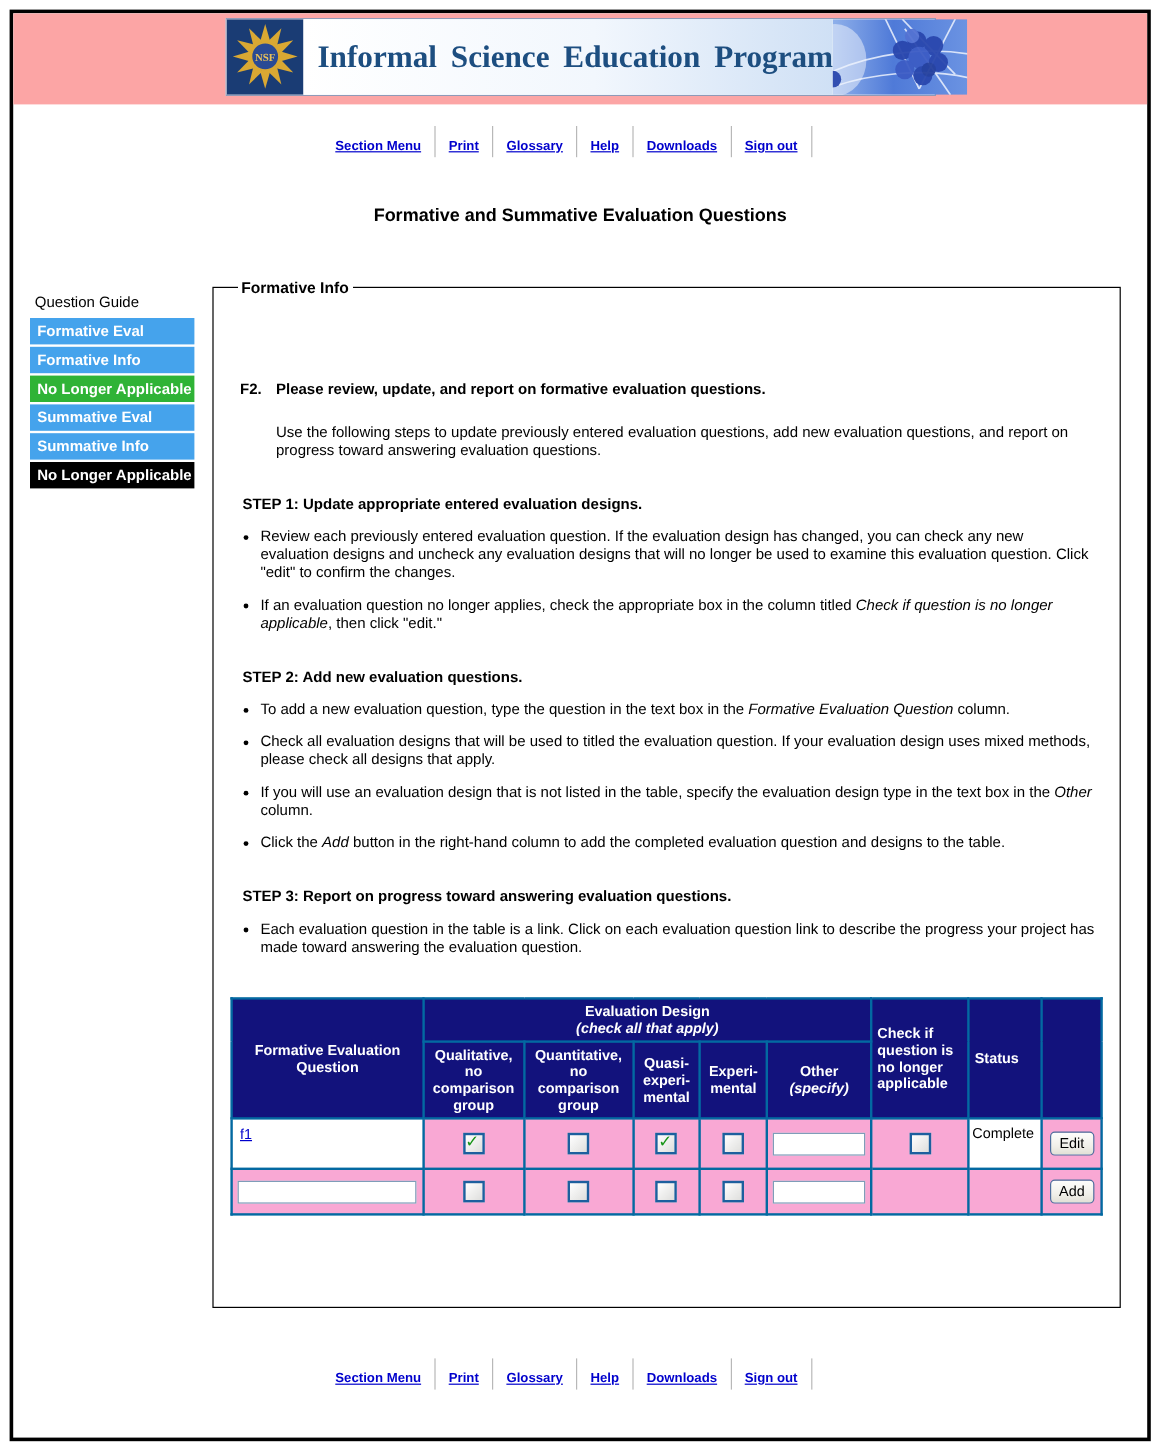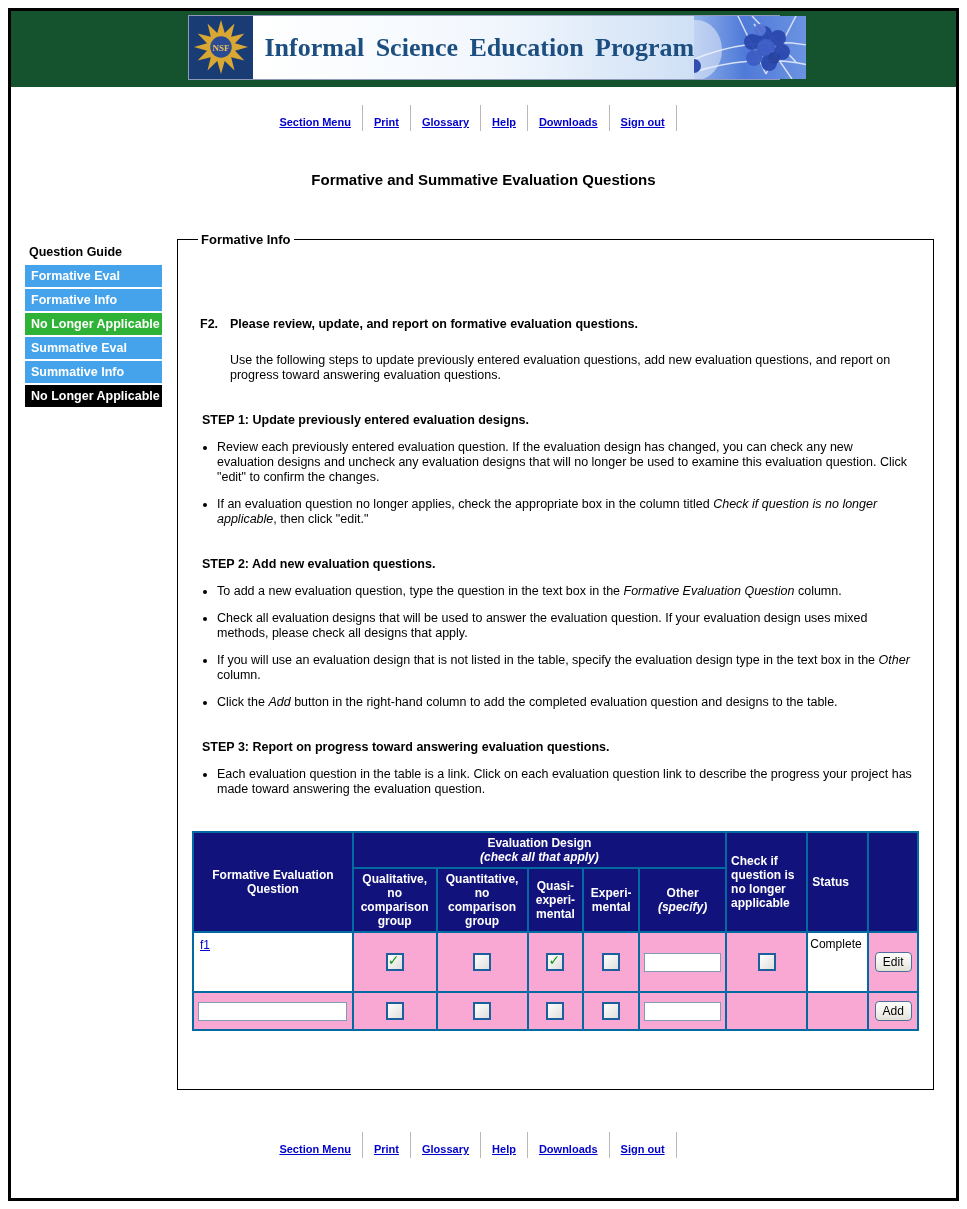--- a/index.html
+++ b/index.html
@@ -1,40 +1,40 @@
 <!DOCTYPE html>
 <html><head>
 <meta charset="utf-8">
 <style>
   html,body{margin:0;padding:0;}
   body{width:967px;height:1209px;background:#fff;font-family:"Liberation Sans","DejaVu Sans",sans-serif;color:#000;}
   .page{width:967px;height:1209px;box-sizing:border-box;padding:8px;background:#fff;}
   .frame{width:100%;height:100%;border:3px solid #000;box-sizing:border-box;background:#fff;overflow:hidden;}
 
   
-  .band{height:76px;background:#14532d;display:flex;justify-content:center;}
+  .band{height:76px;background:#fca5a5;display:flex;justify-content:center;}
   .banner{margin-top:4px;width:590px;height:63px;display:flex;border:1px solid #8f9ab8;background:#fff;}
   .banner-logo{width:64px;height:63px;flex:0 0 64px;}
   .banner-mid{flex:1;background:linear-gradient(90deg,#ffffff 0%,#f2f7fd 55%,#cfe0f5 100%);display:flex;align-items:center;}
   .banner-title{font-family:"Liberation Serif","DejaVu Serif",serif;font-weight:700;font-size:26px;color:#1d4e80;padding-left:12px;word-spacing:5px;white-space:nowrap;}
   .banner-globe{width:112px;height:63px;flex:0 0 112px;}
 
   
   .navbar{display:flex;justify-content:center;align-items:center;margin-top:22px;}
   .nav-link{font-size:11px;font-weight:bold;color:#0000cc;text-decoration:underline;cursor:pointer;}
   .nav-sep{width:1px;height:26px;background:#b8b8b8;margin:0 11px;transform:translateY(-4px);}
 
   
   .page-title{text-align:center;font-size:15px;font-weight:bold;margin-top:36px;}
 
   
   .content{display:flex;align-items:flex-start;margin-top:44px;padding:0 20px 0 14px;}
 
   .sidebar{width:137px;flex:0 0 137px;margin-top:13px;}
-  .sidebar-heading{font-size:12.5px;font-weight:bold;margin-bottom:6px;text-indent:4px;}
+  .sidebar-heading{font-size:12.5px;font-weight:normal;margin-bottom:6px;text-indent:4px;}
   .sidebar-item{color:#fff;font-size:12.5px;font-weight:bold;line-height:16px;padding:3px 1px;text-indent:5px;margin-bottom:2px;cursor:pointer;}
 
   fieldset.main{flex:1;margin-left:15px;border:1px solid #000;min-height:858px;padding:4px 14px 20px 14px;box-sizing:border-box;}
   fieldset.main legend{font-size:13px;font-weight:bold;padding:0 3px;margin-left:6px;}
 
   .f2-row{display:flex;margin-top:66px;font-size:12.5px;}
   .f2-num{font-weight:bold;width:38px;flex:0 0 38px;padding-left:8px;box-sizing:border-box;}
   .f2-text{font-weight:bold;}
 
   .body-indent{margin-left:38px;margin-right:6px;font-size:12.5px;line-height:15px;}
@@ -174,32 +174,32 @@
         <legend>Formative Info</legend>
 
         <div class="f2-row">
           <span class="f2-num">F2.</span>
           <span class="f2-text">Please review, update, and report on formative evaluation questions.</span>
         </div>
 
         <div class="body-indent intro">Use the following steps to update previously entered evaluation questions, add new evaluation questions, and report on progress toward answering evaluation questions.</div>
 
         <div class="body-indent step">
-          <div class="step-heading">STEP 1: Update previously entered evaluation designs.</div>
+          <div class="step-heading">STEP 1: Update appropriate entered evaluation designs.</div>
           <ul>
             <li><span>Review each previously entered evaluation question. If the evaluation design has changed, you can check any new evaluation designs and uncheck any evaluation designs that will no longer be used to examine this evaluation question. Click "edit" to confirm the changes.</span><em></em><span></span></li>
             <li><span>If an evaluation question no longer applies, check the appropriate box in the column titled </span><em>Check if question is no longer applicable</em><span>, then click "edit."</span></li>
           </ul>
         </div>
 
         <div class="body-indent step">
           <div class="step-heading">STEP 2: Add new evaluation questions.</div>
           <ul>
             <li><span>To add a new evaluation question, type the question in the text box in the </span><em>Formative Evaluation Question</em><span> column.</span></li>
-            <li><span>Check all evaluation designs that will be used to answer the evaluation question. If your evaluation design uses mixed methods, please check all designs that apply.</span><em></em><span></span></li>
+            <li><span>Check all evaluation designs that will be used to titled the evaluation question. If your evaluation design uses mixed methods, please check all designs that apply.</span><em></em><span></span></li>
             <li><span>If you will use an evaluation design that is not listed in the table, specify the evaluation design type in the text box in the </span><em>Other</em><span> column.</span></li>
             <li><span>Click the </span><em>Add</em><span> button in the right-hand column to add the completed evaluation question and designs to the table.</span></li>
           </ul>
         </div>
 
         <div class="body-indent step">
           <div class="step-heading">STEP 3: Report on progress toward answering evaluation questions.</div>
           <ul>
             <li><span>Each evaluation question in the table is a link. Click on each evaluation question link to describe the progress your project has made toward answering the evaluation question.</span><em></em><span></span></li>
           </ul>
@@ -233,21 +233,21 @@
               <th class="th-center">Quantitative, no comparison group</th>
               <th class="th-center">Quasi-experi-mental</th>
               <th class="th-center">Experi-mental</th>
               <th class="th-center">
                 <div>Other</div>
                 <div class="design-note">(specify)</div>
               </th>
             </tr>
           </thead>
           <tbody>
-            <tr style="height:60px;">
+            <tr style="height:42px;">
               <td class="cell-q"><span class="q-link">f1</span></td>
               <td class="cell"><span class="checkbox on"></span></td>
               <td class="cell"><span class="checkbox"></span></td>
               <td class="cell"><span class="checkbox on"></span></td>
               <td class="cell"><span class="checkbox"></span></td>
               <td class="cell"><input class="txt txt-other" value="" style=""></td>
               <td class="cell"><span class="checkbox"></span></td>
               <td class="cell-status">Complete</td>
               <td class="cell"><button class="xp">Edit</button></td>
             </tr>

